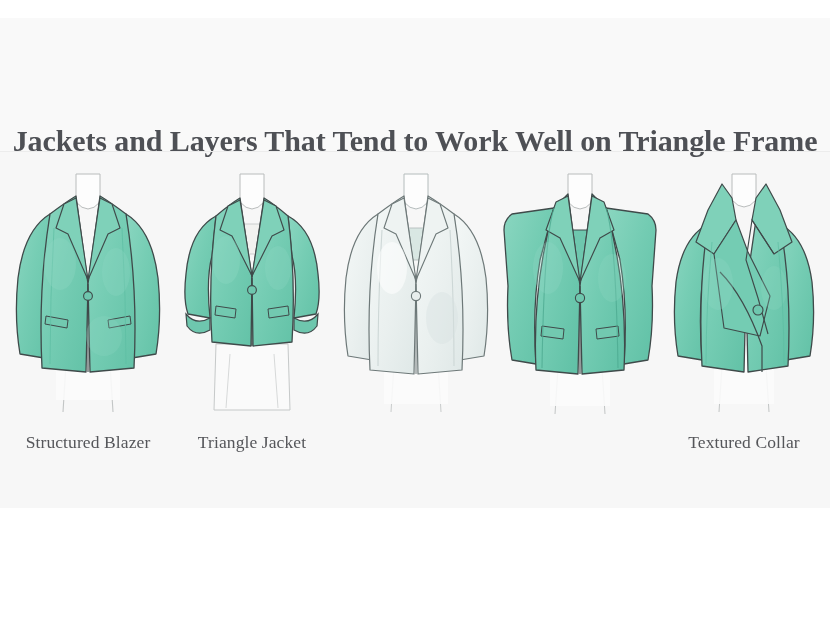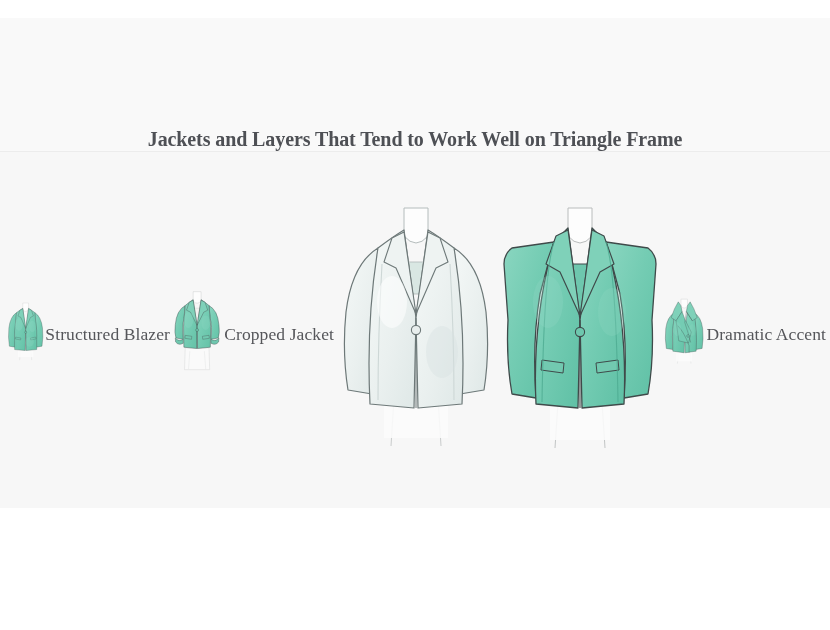--- a/index.html
+++ b/index.html
@@ -55,21 +55,21 @@
     left: 0;
     top: 0;
     width: 830px;
     height: 134px;
     display: flex;
     align-items: flex-end;
     justify-content: center;
     padding-bottom: 14px;
     box-sizing: border-box;
     font-family: "Liberation Serif", "DejaVu Serif", serif;
-    font-size: 20px;
+    font-size: 30px;
     font-weight: 700;
     letter-spacing: -0.1px;
     color: #4e5055;
     white-space: nowrap;
   }
 
   
   .jacket-row {
     position: absolute;
     left: 0;
@@ -81,21 +81,21 @@
     justify-content: space-between;
     padding: 0 6px;
     box-sizing: border-box;
   }
 
   .jacket-cell {
     position: relative;
     width: 164px;
     height: 330px;
     display: flex;
-    flex-direction: row;
+    flex-direction: column;
     align-items: center;
   }
 
   .jacket-art {
     width: 164px;
     height: 262px;
     display: block;
   }
 
   .jacket-label {
@@ -204,21 +204,21 @@
           <path d="M58 38 L50 62 L62 68 L82 108 L70 32 Z" fill="#7fd1b9" stroke="#3f4a4a" stroke-width="1.15" stroke-linejoin="round"></path>
           <path d="M106 38 L114 62 L102 68 L82 108 L94 32 Z" fill="#7fd1b9" stroke="#3f4a4a" stroke-width="1.15" stroke-linejoin="round"></path>
           <path d="M82 110 L82 178" stroke="#3f4a4a" stroke-width="1.1" fill="none"></path>
           <circle cx="82" cy="122" r="4.4" fill="#6ec7ae" stroke="#3f4a4a" stroke-width="1.1"></circle>
 
           <path d="M46 138 L66 141 L65 150 L45 147 Z" fill="#72c9b0" stroke="#3f4a4a" stroke-width="1"></path>
           <path d="M118 138 L98 141 L99 150 L119 147 Z" fill="#72c9b0" stroke="#3f4a4a" stroke-width="1"></path>
           <ellipse cx="56" cy="92" rx="14" ry="24" fill="#8fd8c3" opacity="0.34"></ellipse>
           <ellipse cx="108" cy="100" rx="13" ry="22" fill="#8fd8c3" opacity="0.3"></ellipse>
         </svg>
-        <div class="jacket-label">Cropped Jacket</div>
+        <div class="jacket-label">Triangle Jacket</div>
       </div>
 
       <div class="jacket-cell">
         <svg class="jacket-art" viewBox="0 0 164 262">
           <defs>
             <linearGradient id="pale3" x1="0" y1="0" x2="1" y2="1">
               <stop offset="0%" stop-color="#f4f8f7"></stop>
               <stop offset="55%" stop-color="#eaf0ef"></stop>
               <stop offset="100%" stop-color="#dfe8e7"></stop>
             </linearGradient>
@@ -309,20 +309,20 @@
           <path d="M52 86 L74 52 L86 84 L108 128 L98 168 L62 160 Z" fill="#74ccb3" stroke="#3f4a4a" stroke-width="1.15" stroke-linejoin="round"></path>
           <path d="M112 86 L90 52 L84 92 L96 130 L106 166" fill="none" stroke="#3f4a4a" stroke-width="1.15"></path>
 
           <path d="M58 104 Q82 128 100 178 L100 204" fill="none" stroke="#3f4a4a" stroke-width="1.2"></path>
           <circle cx="96" cy="142" r="5" fill="#6ec7ae" stroke="#3f4a4a" stroke-width="1.15"></circle>
           <ellipse cx="56" cy="116" rx="15" ry="26" fill="#8fd8c3" opacity="0.3"></ellipse>
           <ellipse cx="112" cy="120" rx="13" ry="22" fill="#8fd8c3" opacity="0.26"></ellipse>
           <path d="M50 74 Q44 140 44 196" stroke="#5cbda2" stroke-width="1" fill="none" opacity="0.65"></path>
           <path d="M116 74 Q122 140 122 196" stroke="#5cbda2" stroke-width="1" fill="none" opacity="0.65"></path>
         </svg>
-        <div class="jacket-label">Dramatic Accent</div>
+        <div class="jacket-label">Textured Collar</div>
       </div>
 
     </div>
   </div>
 
   <div class="bottom-space"></div>
 </div>
 
 </body></html>

